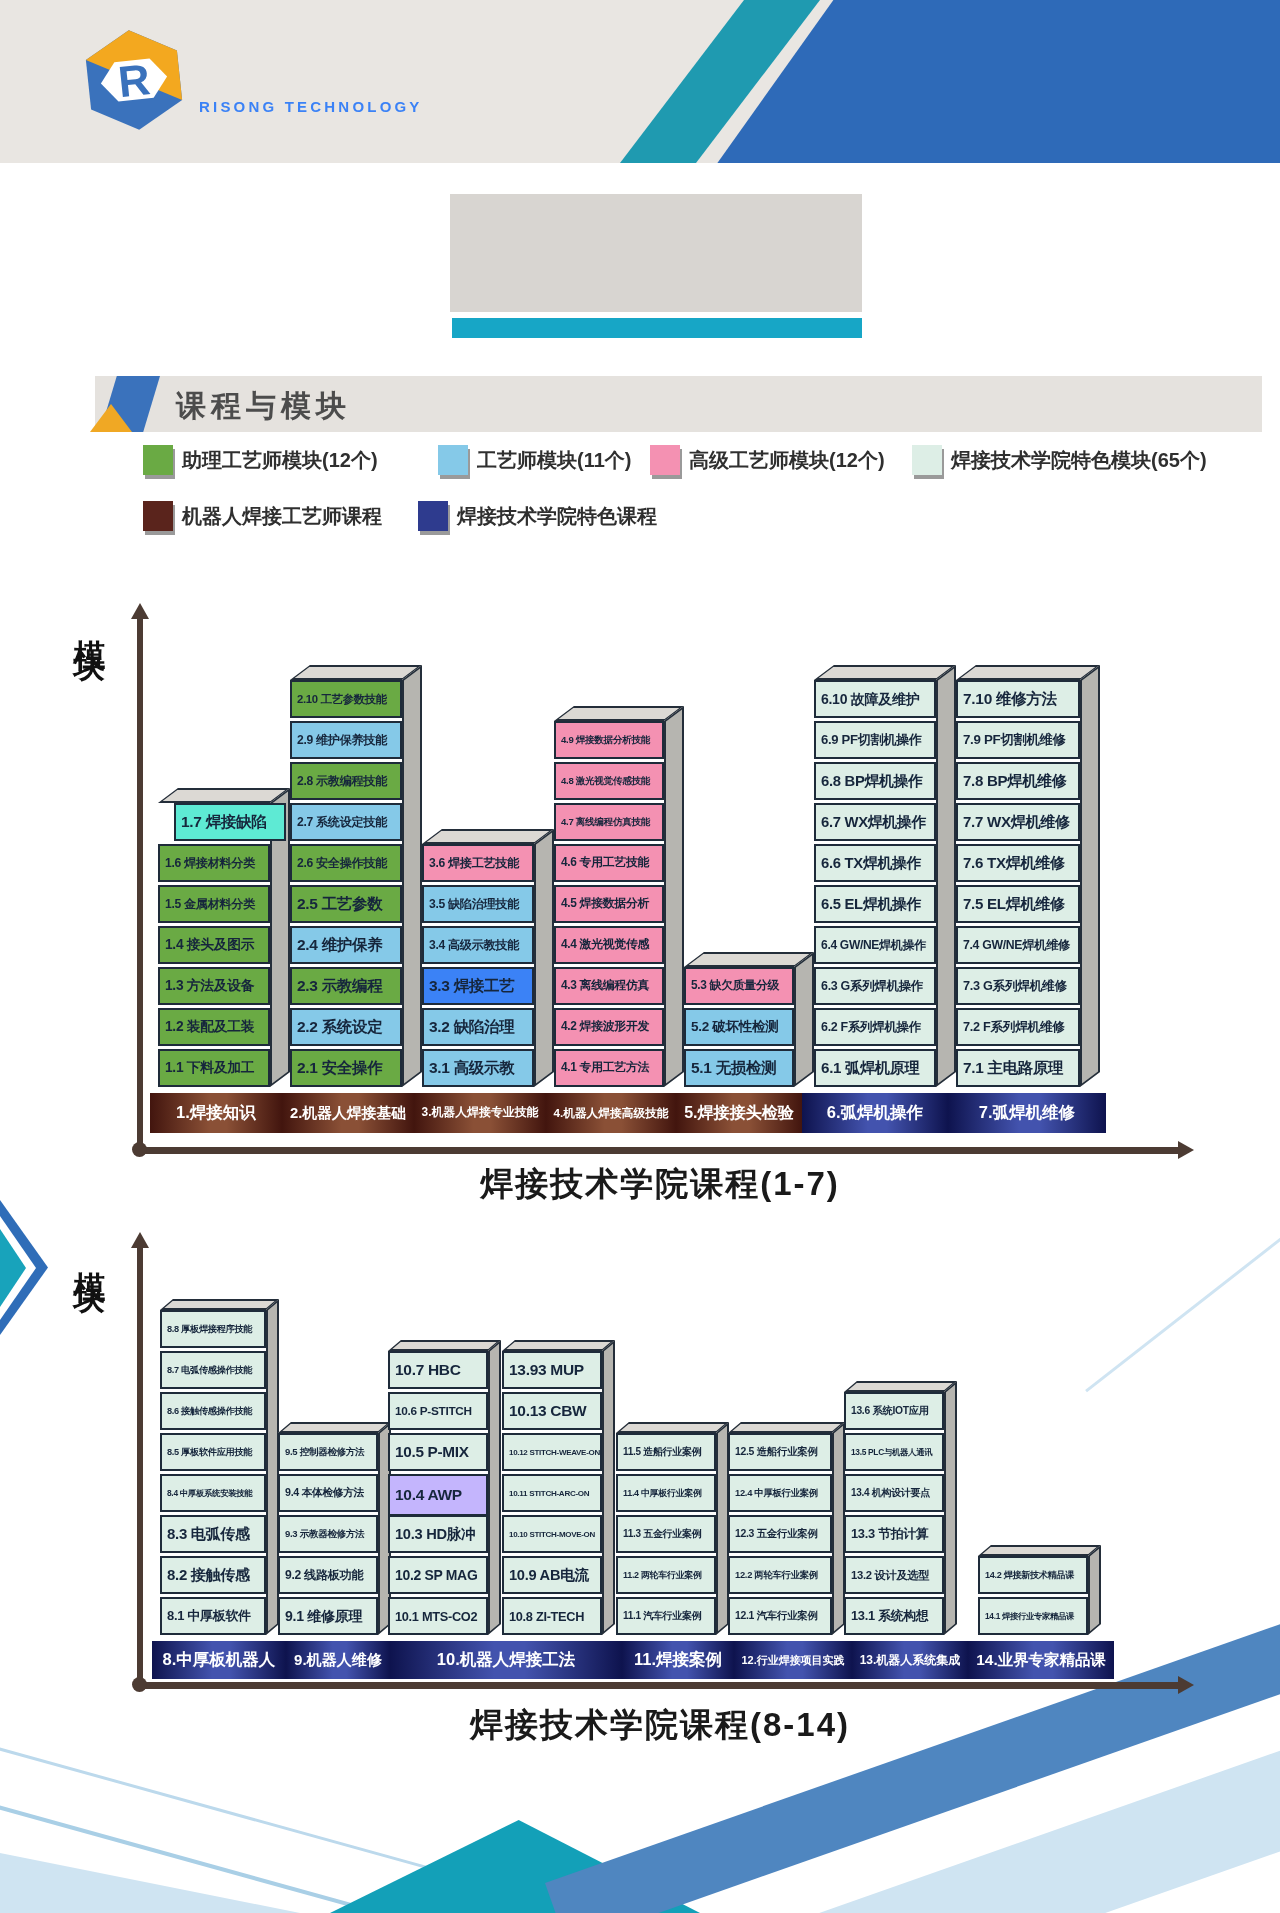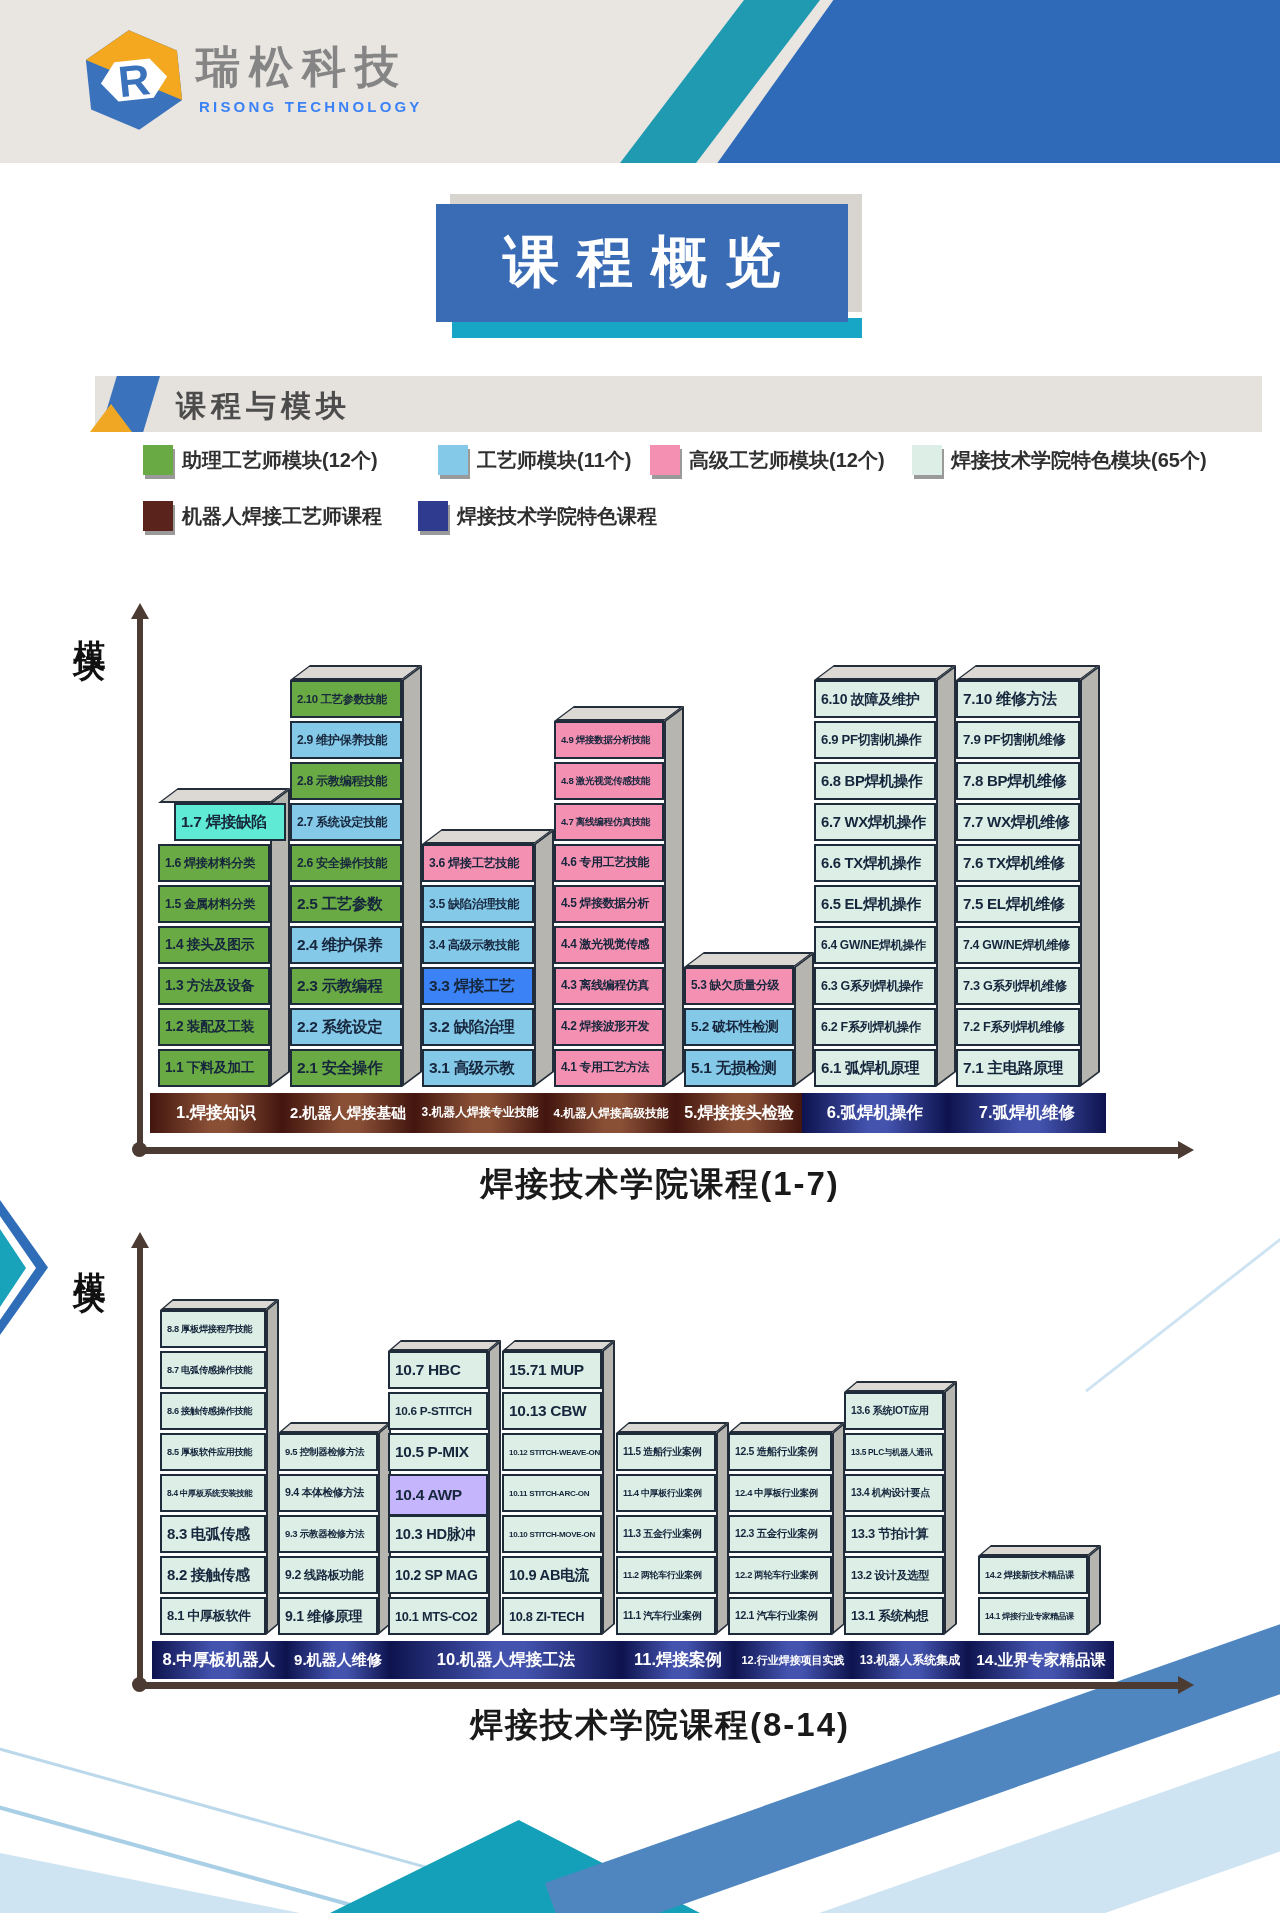--- a/index.html
+++ b/index.html
@@ -51,28 +51,24 @@
   <div class="abs" style="left:620px;top:0;width:200px;height:163px;background:#1f9ab0;
        clip-path:polygon(62% 0,100% 0,38% 100%,0 100%);"></div>
   <div class="abs" style="left:700px;top:0;width:580px;height:163px;background:#2e6ab8;
        clip-path:polygon(23% 0,100% 0,100% 100%,3% 100%);"></div>
   <svg class="abs" style="left:82px;top:28px;transform:rotate(-6deg);" width="104" height="104" viewBox="0 0 100 100">
     <polygon points="50,2 94,26 94,74 50,98 6,74 6,26" fill="#3a72bc"></polygon>
     <polygon points="6,26 50,2 94,26 94,74 50,50" fill="#f3a81f"></polygon>
     <polygon points="33,31 67,31 82,50 67,69 33,69 18,50" fill="#ffffff"></polygon>
     <text x="50" y="65" font-size="42" font-weight="bold" fill="#3a72bc" text-anchor="middle" font-family="Liberation Sans, sans-serif">R</text>
   </svg>
-  <div class="abs brand-cn">瑞松科技</div>
   <div class="abs brand-en">RISONG TECHNOLOGY</div>
 
   <div class="abs banner-shadow"></div>
   <div class="abs banner-accent"></div>
-  <div class="abs banner-main">
-    <span>课程概览</span>
-  </div>
 
   <div class="abs section-band"></div>
   <div class="abs section-decor-blue"></div>
   <div class="abs section-decor-yellow"></div>
   <div class="abs section-title">课程与模块</div>
 
   <div id="legend-row1">
       <div class="legend-item" style="left: 143px; top: 445px;">
         <div class="legend-swatch" style="background: rgb(106, 170, 68);"></div>
         <div class="legend-label">助理工艺师模块(12个)</div>
@@ -278,21 +274,21 @@
             <div class="cell" style="left: 0px; top: 41px; width: 100px; height: 38px; background: rgb(221, 238, 230); font-size: 11.8037px; letter-spacing: -0.3px;">10.6 P-STITCH</div>
             <div class="cell" style="left: 0px; top: 82px; width: 100px; height: 38px; background: rgb(221, 238, 230); font-size: 15.3448px; letter-spacing: -0.3px;">10.5 P-MIX</div>
             <div class="cell" style="left: 0px; top: 123px; width: 100px; height: 42px; background: #c4b5fd; font-size: 15.5px; letter-spacing: -0.3px;">10.4 AWP</div>
             <div class="cell" style="left: 0px; top: 164px; width: 100px; height: 38px; background: rgb(221, 238, 230); font-size: 14.6865px; letter-spacing: -0.3px;">10.3 HD脉冲</div>
             <div class="cell" style="left: 0px; top: 205px; width: 100px; height: 38px; background: rgb(221, 238, 230); font-size: 13.9498px; letter-spacing: -0.3px;">10.2 SP MAG</div>
             <div class="cell" style="left: 0px; top: 246px; width: 100px; height: 38px; background: rgb(221, 238, 230); font-size: 12.7874px; letter-spacing: -0.3px;">10.1 MTS-CO2</div>
           </div>
           <div class="abs" style="left: 502px; top: 1351px; width: 100px;">
             <div class="face top-face" style="left: 0px; top: -11px; width: 100px; height: 11px; transform: skewX(-49.76deg); transform-origin: 0px 100%;"></div>
             <div class="face side-face" style="left: 100px; top: 0px; width: 13px; height: 284px; transform: skewY(-40.2deg); transform-origin: 0px 0px;"></div>
-            <div class="cell" style="left: 0px; top: 0px; width: 100px; height: 38px; background: rgb(221, 238, 230); font-size: 15.5px; letter-spacing: -0.3px;">15.71 MUP</div>
+            <div class="cell" style="left: 0px; top: 0px; width: 100px; height: 38px; background: rgb(221, 238, 230); font-size: 15.5px; letter-spacing: -0.3px;">13.93 MUP</div>
             <div class="cell" style="left: 0px; top: 41px; width: 100px; height: 38px; background: rgb(221, 238, 230); font-size: 15.5px; letter-spacing: -0.3px;">10.13 CBW</div>
             <div class="cell" style="left: 0px; top: 82px; width: 100px; height: 38px; background: rgb(221, 238, 230); font-size: 8px; letter-spacing: -0.3px;">10.12 STITCH-WEAVE-ON</div>
             <div class="cell" style="left: 0px; top: 123px; width: 100px; height: 38px; background: rgb(221, 238, 230); font-size: 8.07623px; letter-spacing: -0.3px;">10.11 STITCH-ARC-ON</div>
             <div class="cell" style="left: 0px; top: 164px; width: 100px; height: 38px; background: rgb(221, 238, 230); font-size: 8px; letter-spacing: -0.3px;">10.10 STITCH-MOVE-ON</div>
             <div class="cell" style="left: 0px; top: 205px; width: 100px; height: 38px; background: rgb(221, 238, 230); font-size: 14.6865px; letter-spacing: -0.3px;">10.9 AB电流</div>
             <div class="cell" style="left: 0px; top: 246px; width: 100px; height: 38px; background: rgb(221, 238, 230); font-size: 12.7874px; letter-spacing: -0.3px;">10.8 ZI-TECH</div>
           </div>
           <div class="base-bar" style="left: 390px; top: 1641px; width: 232px; height: 38px; background: linear-gradient(90deg, rgb(14, 19, 78) 0%, rgb(67, 83, 174) 45%, rgb(67, 83, 174) 58%, rgb(14, 19, 78) 100%); font-size: 16.5px;">10.机器人焊接工法</div>
         </div>
         <div class="abs" style="inset: 0px;">

